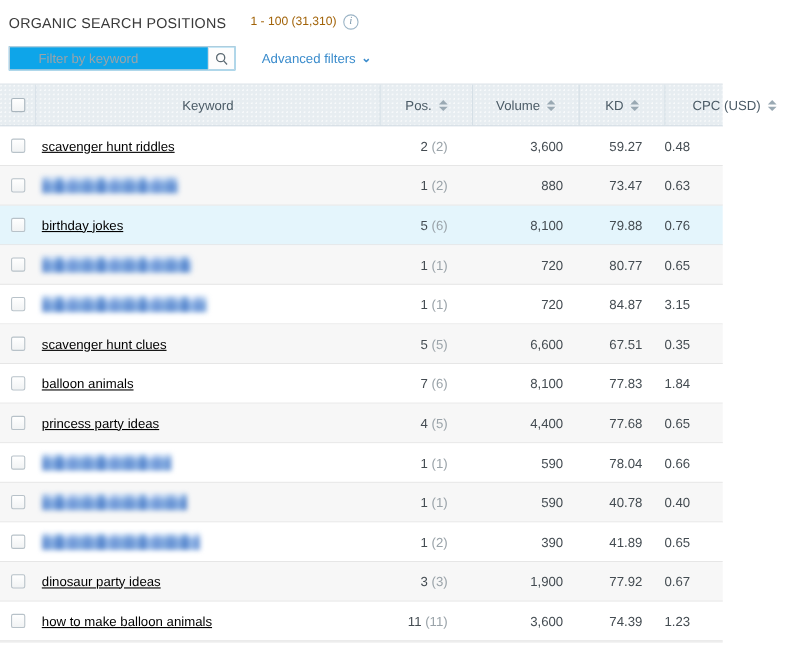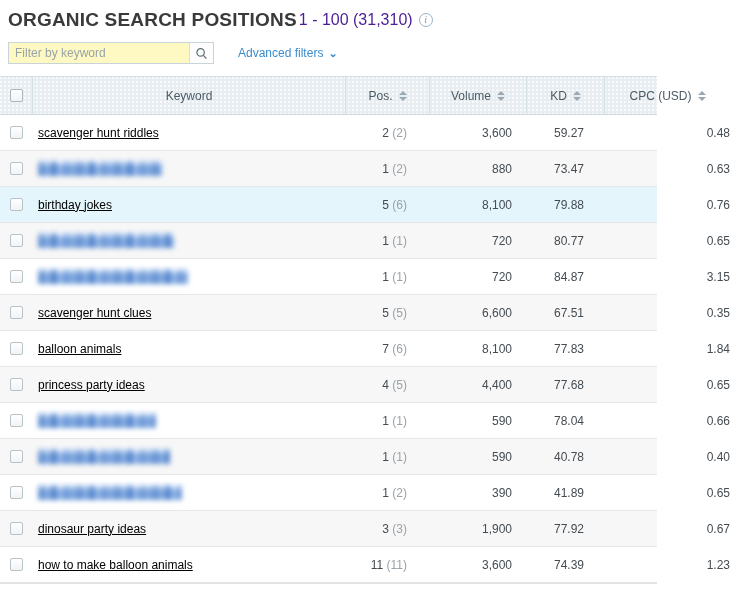--- a/index.html
+++ b/index.html
@@ -20,30 +20,30 @@
   .panel-head {
     padding: 10px 8px 0 8px;
   }
   .title-row {
     display: flex;
     align-items: center;
     height: 20px;
     white-space: nowrap;
   }
   .title-main {
-    font-size: 19px;
-    font-weight: bold;
+    font-size: 13px;
+    font-weight: normal;
     letter-spacing: 0.2px;
     color: #3a3a3a;
     text-transform: uppercase;
   }
   .title-range {
-    font-size: 16px;
-    color: #4c1d95;
-    margin-left: 2px;
+    font-size: 11px;
+    color: #a16207;
+    margin-left: 22px;
     font-weight: normal;
   }
   .info-icon {
     display: inline-flex;
     align-items: center;
     justify-content: center;
     width: 14px;
     height: 14px;
     border: 1px solid #9bb4c6;
     border-radius: 50%;
@@ -63,22 +63,23 @@
     align-items: center;
     margin-top: 11px;
     height: 24px;
   }
   .filter-box {
     display: flex;
     align-items: stretch;
     width: 206px;
     height: 22px;
     border: 1px solid #c9d3da;
-    background: #fef9c3;
+    background: #0ea5e9;
     box-sizing: border-box;
+    padding-left: 20px;
   }
   .filter-input {
     flex: 1;
     border: none;
     outline: none;
     padding: 0 6px;
     font-family: "Liberation Sans", sans-serif;
     font-size: 12px;
     color: #444;
     background: transparent;
@@ -144,21 +145,21 @@
   .row.alt   { background: #f7f7f7; }
   .row.white { background: #ffffff; }
   .row.sel   { background: #e4f5fc; }
 
   
   .c-check  { width: 32px;  flex: 0 0 32px;  display: flex; justify-content: center; align-items: center; }
   .c-key    { width: 313px; flex: 0 0 313px; padding-left: 6px; box-sizing: border-box; }
   .c-pos    { width: 84px;  flex: 0 0 84px;  text-align: right; padding-right: 22px; box-sizing: border-box; }
   .c-vol    { width: 97px;  flex: 0 0 97px;  text-align: right; padding-right: 14px; box-sizing: border-box; }
   .c-kd     { width: 78px;  flex: 0 0 78px;  text-align: right; padding-right: 20px; box-sizing: border-box; }
-  .c-cpc    { width: 126px; flex: 0 0 126px; text-align: right; box-sizing: border-box; }
+  .c-cpc    { width: 126px; flex: 0 0 126px; box-sizing: border-box; }
 
   .head-row .c-key { text-align: center; padding-left: 0; }
   .head-row .c-pos,
   .head-row .c-vol,
   .head-row .c-kd,
   .head-row .c-cpc { text-align: center; padding-right: 0; }
 
   .head-row .c-key,
   .head-row .c-pos,
   .head-row .c-vol,

